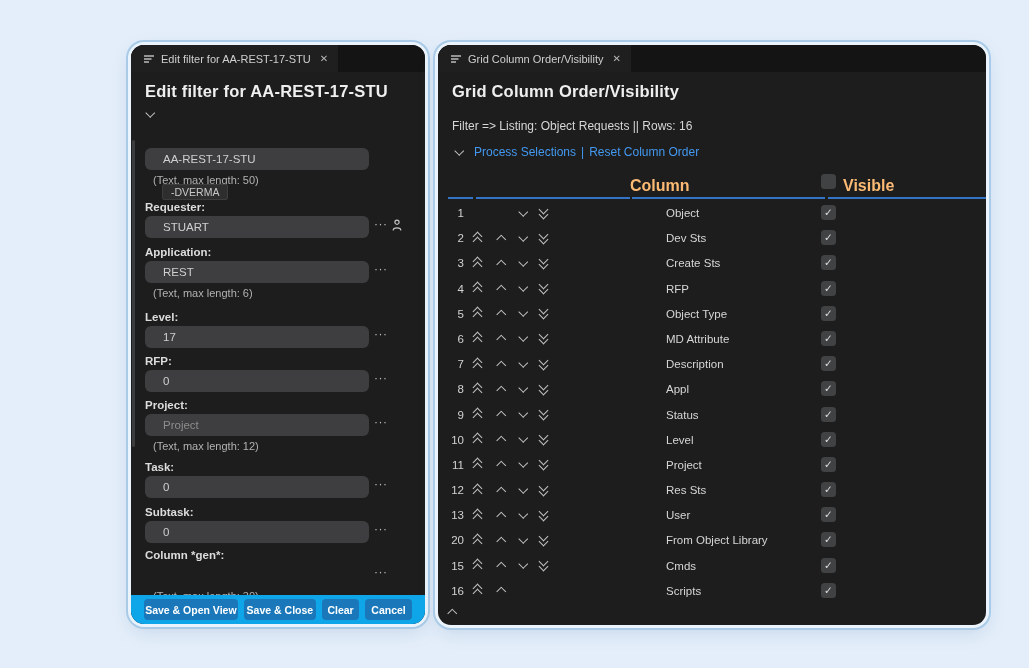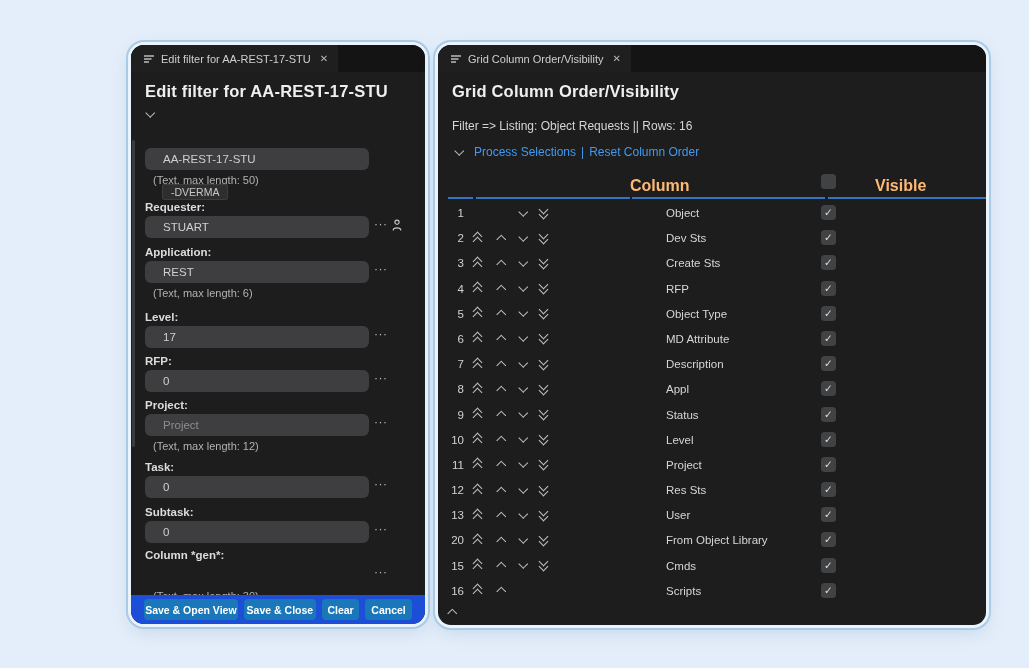--- a/index.html
+++ b/index.html
@@ -51,21 +51,21 @@
   .field .dots{position:absolute;top:16px;left:229px;color:#bdbdbd;font-size:12px;letter-spacing:.5px;cursor:pointer;}
   .field .uicon{position:absolute;top:17px;left:247px;cursor:pointer;}
   #f1{top:88px;} #f2{top:156px;} #f3{top:201px;} #f4{top:266px;} #f5{top:310px;}
   #f6{top:354px;} #f7{top:416px;} #f8{top:461px;} #f9{top:504px;}
 
   .tooltip{position:absolute;left:-13px;top:139px;background:#2e2e2e;border:1px solid #3d3d3d;
     color:#c9c9c9;font-size:10.5px;padding:0 8px;line-height:14px;border-radius:2px;z-index:6;white-space:nowrap;margin-left:44px;}
 
   .lscroll{position:absolute;left:1px;top:95px;width:3px;height:307px;background:#3a3c3e;border-radius:2px;cursor:pointer;}
 
-  .btnbar{position:absolute;left:0;right:0;bottom:0;height:29px;background:#1d4ed8;
+  .btnbar{position:absolute;left:0;right:0;bottom:0;height:29px;background:#0ea5e9;
     border-radius:0 0 13px 13px;display:flex;align-items:center;gap:6px;padding:0 13px;z-index:5;}
   .btn{height:21px;border:none;border-radius:4px;background:#1a78ba;color:#ffffff;
     font-weight:700;font-size:10.5px;font-family:inherit;padding:0;white-space:nowrap;overflow:hidden;cursor:pointer;}
   .btn.b1{width:96px;} .btn.b2{width:74px;} .btn.b3{width:38px;} .btn.b4{width:48px;}
 
   
   .subtitle{position:absolute;left:14px;top:74px;color:#d6d6d6;font-size:12px;white-space:nowrap;}
   .linksrow{position:absolute;left:36px;top:100px;font-size:12px;color:#4398f0;white-space:nowrap;}
   .linksrow .link{color:#4398f0;text-decoration:none;cursor:pointer;}
   .linksrow .lsep{margin:0 5px;}
@@ -196,21 +196,21 @@
   <div class="dlg-title">Grid Column Order/Visibility</div>
   <div class="subtitle">Filter =&gt; Listing: Object Requests || Rows: 16</div>
 
   <span class="sc dn" style="left:16px;top:102px;"></span>
   <div class="linksrow">
     <a class="link">Process Selections</a><span class="lsep">|</span><a class="link">Reset Column Order</a>
   </div>
 
   <span class="th" style="left:192px;top:132px;">Column</span>
   <span class="cbx" style="position:absolute;left:383px;top:129px;"></span>
-  <span class="th" style="left:405px;top:132px;margin-left:32px;">Visible</span>
+  <span class="th" style="left:405px;top:132px;">Visible</span>
 
   <div class="useg" style="left:10px;width:25px;"></div>
   <div class="useg" style="left:38px;width:154px;"></div>
   <div class="useg" style="left:194px;width:193px;"></div>
   <div class="useg" style="left:390px;right:0;"></div>
 
   <div class="grid">
     <div class="grow no-up">
       <span class="num">1</span>
       <span class="sc dn a3"></span>

